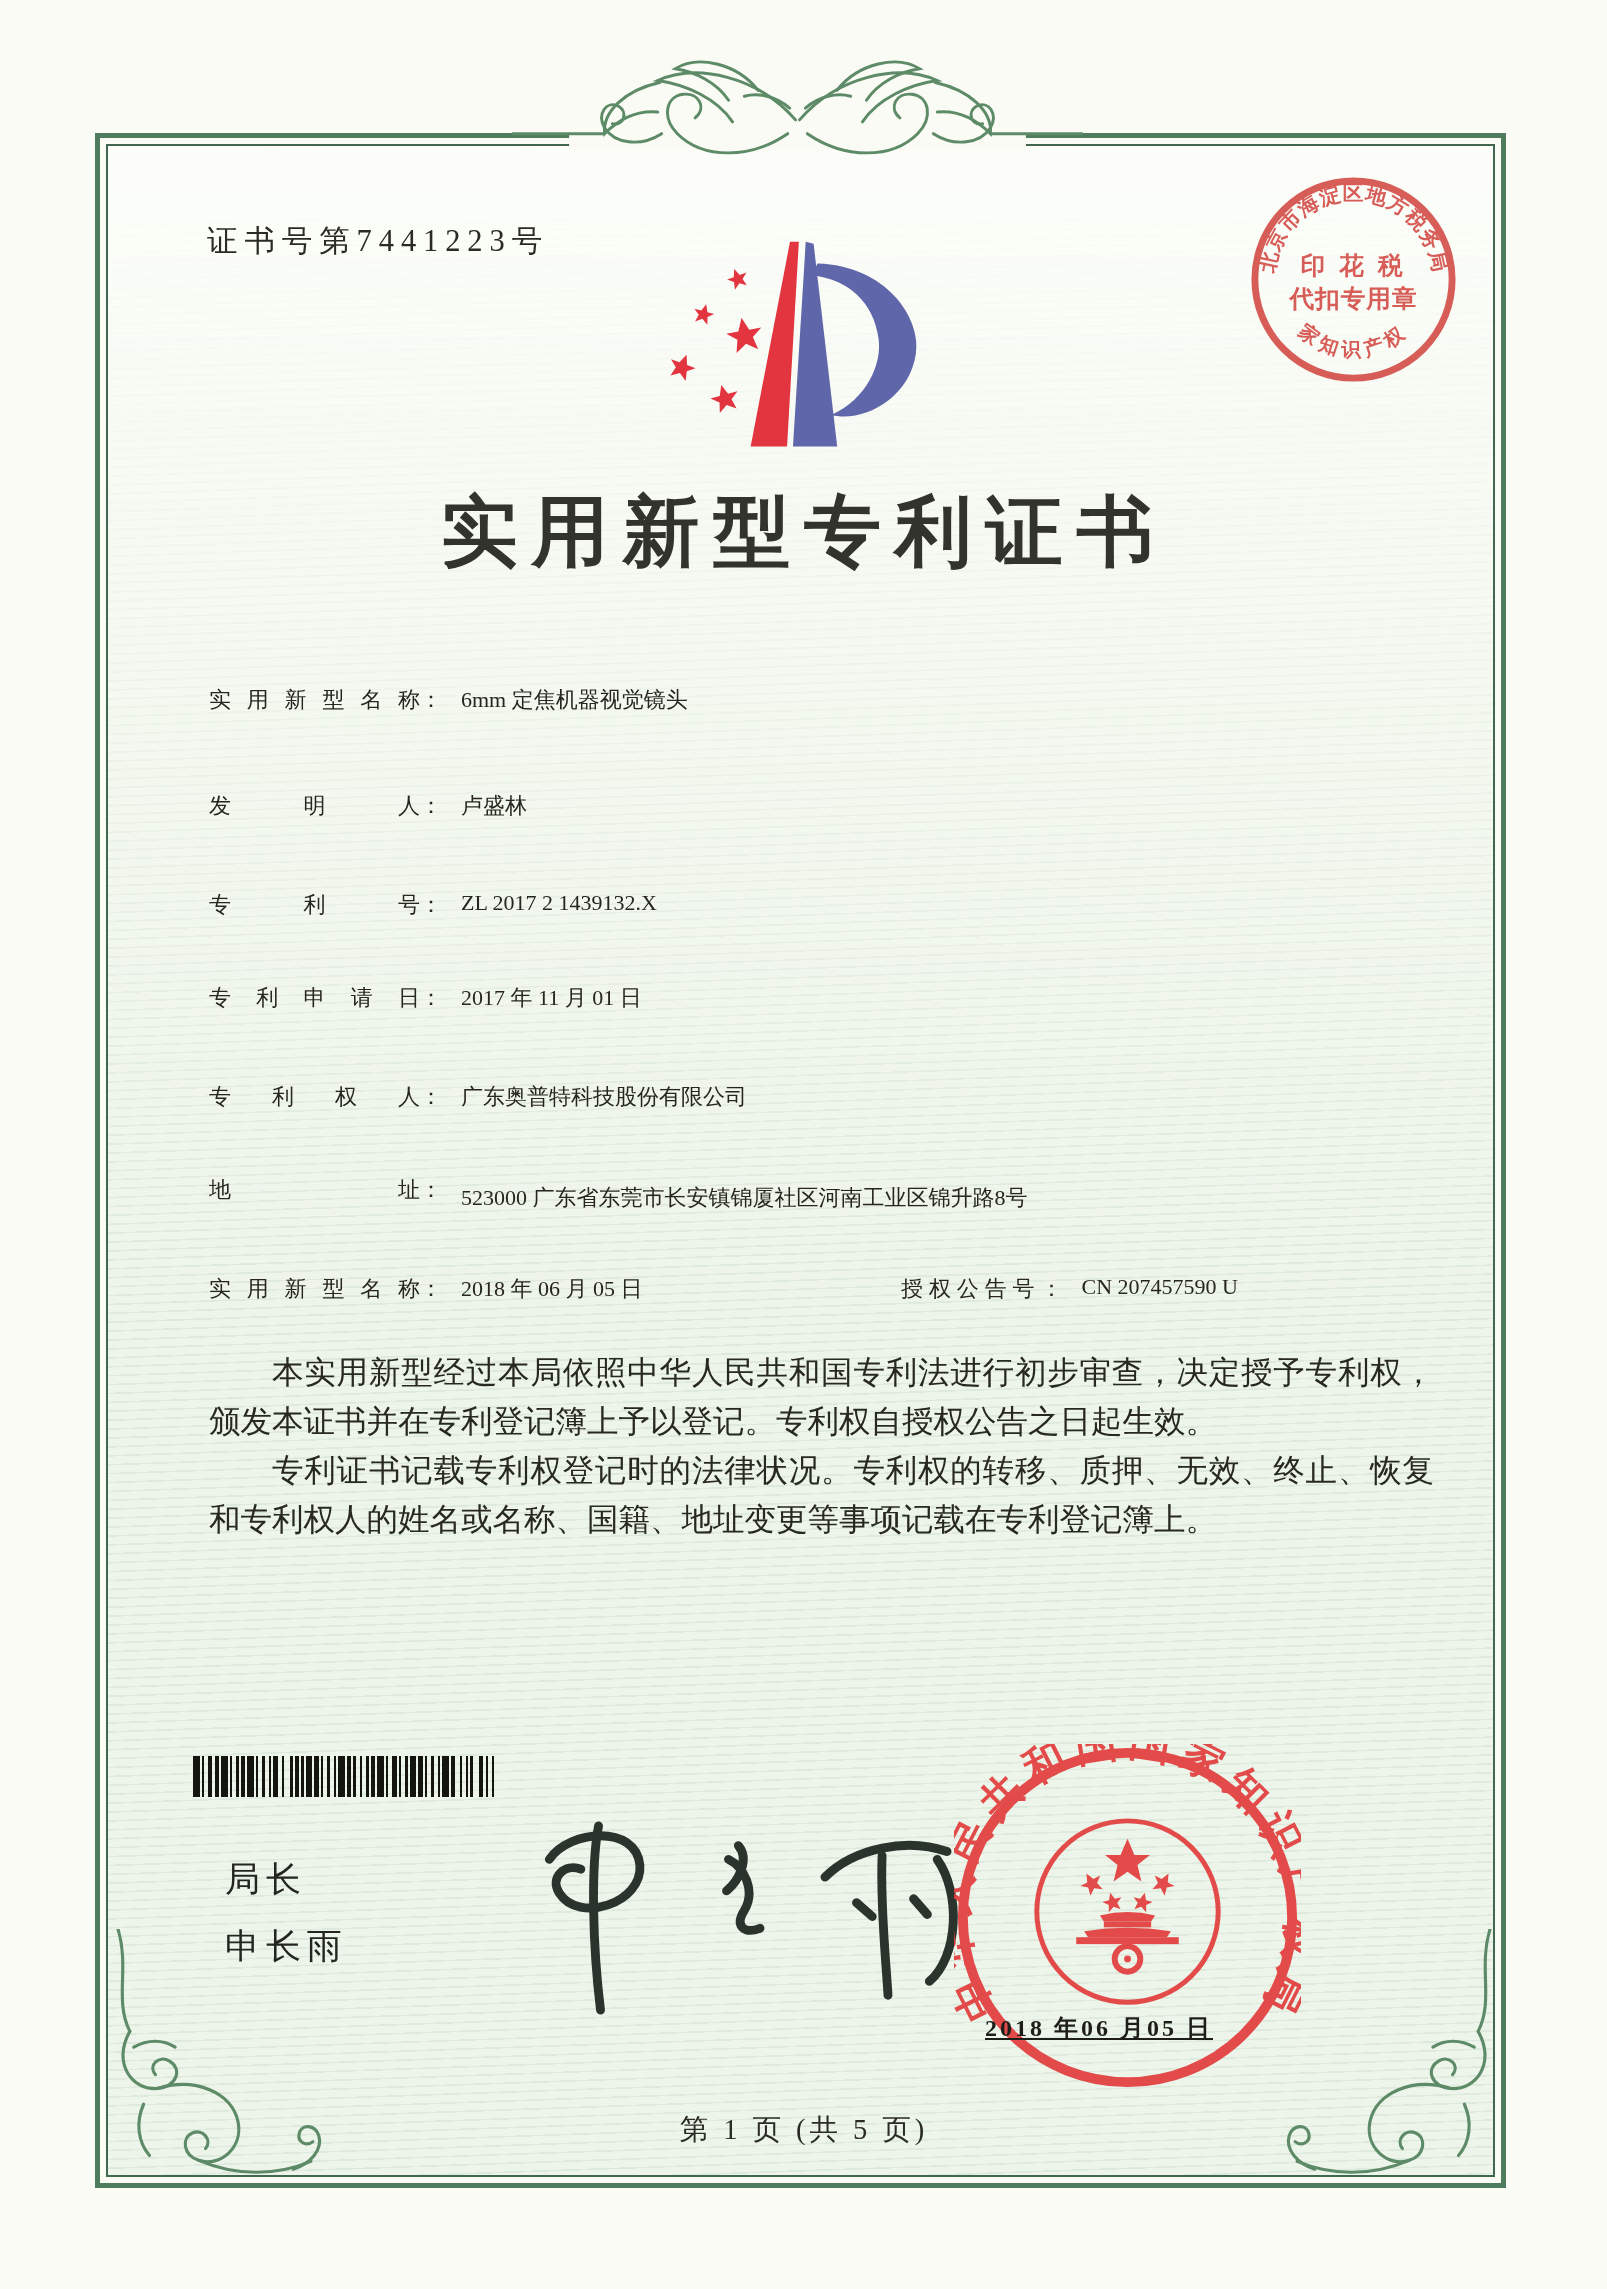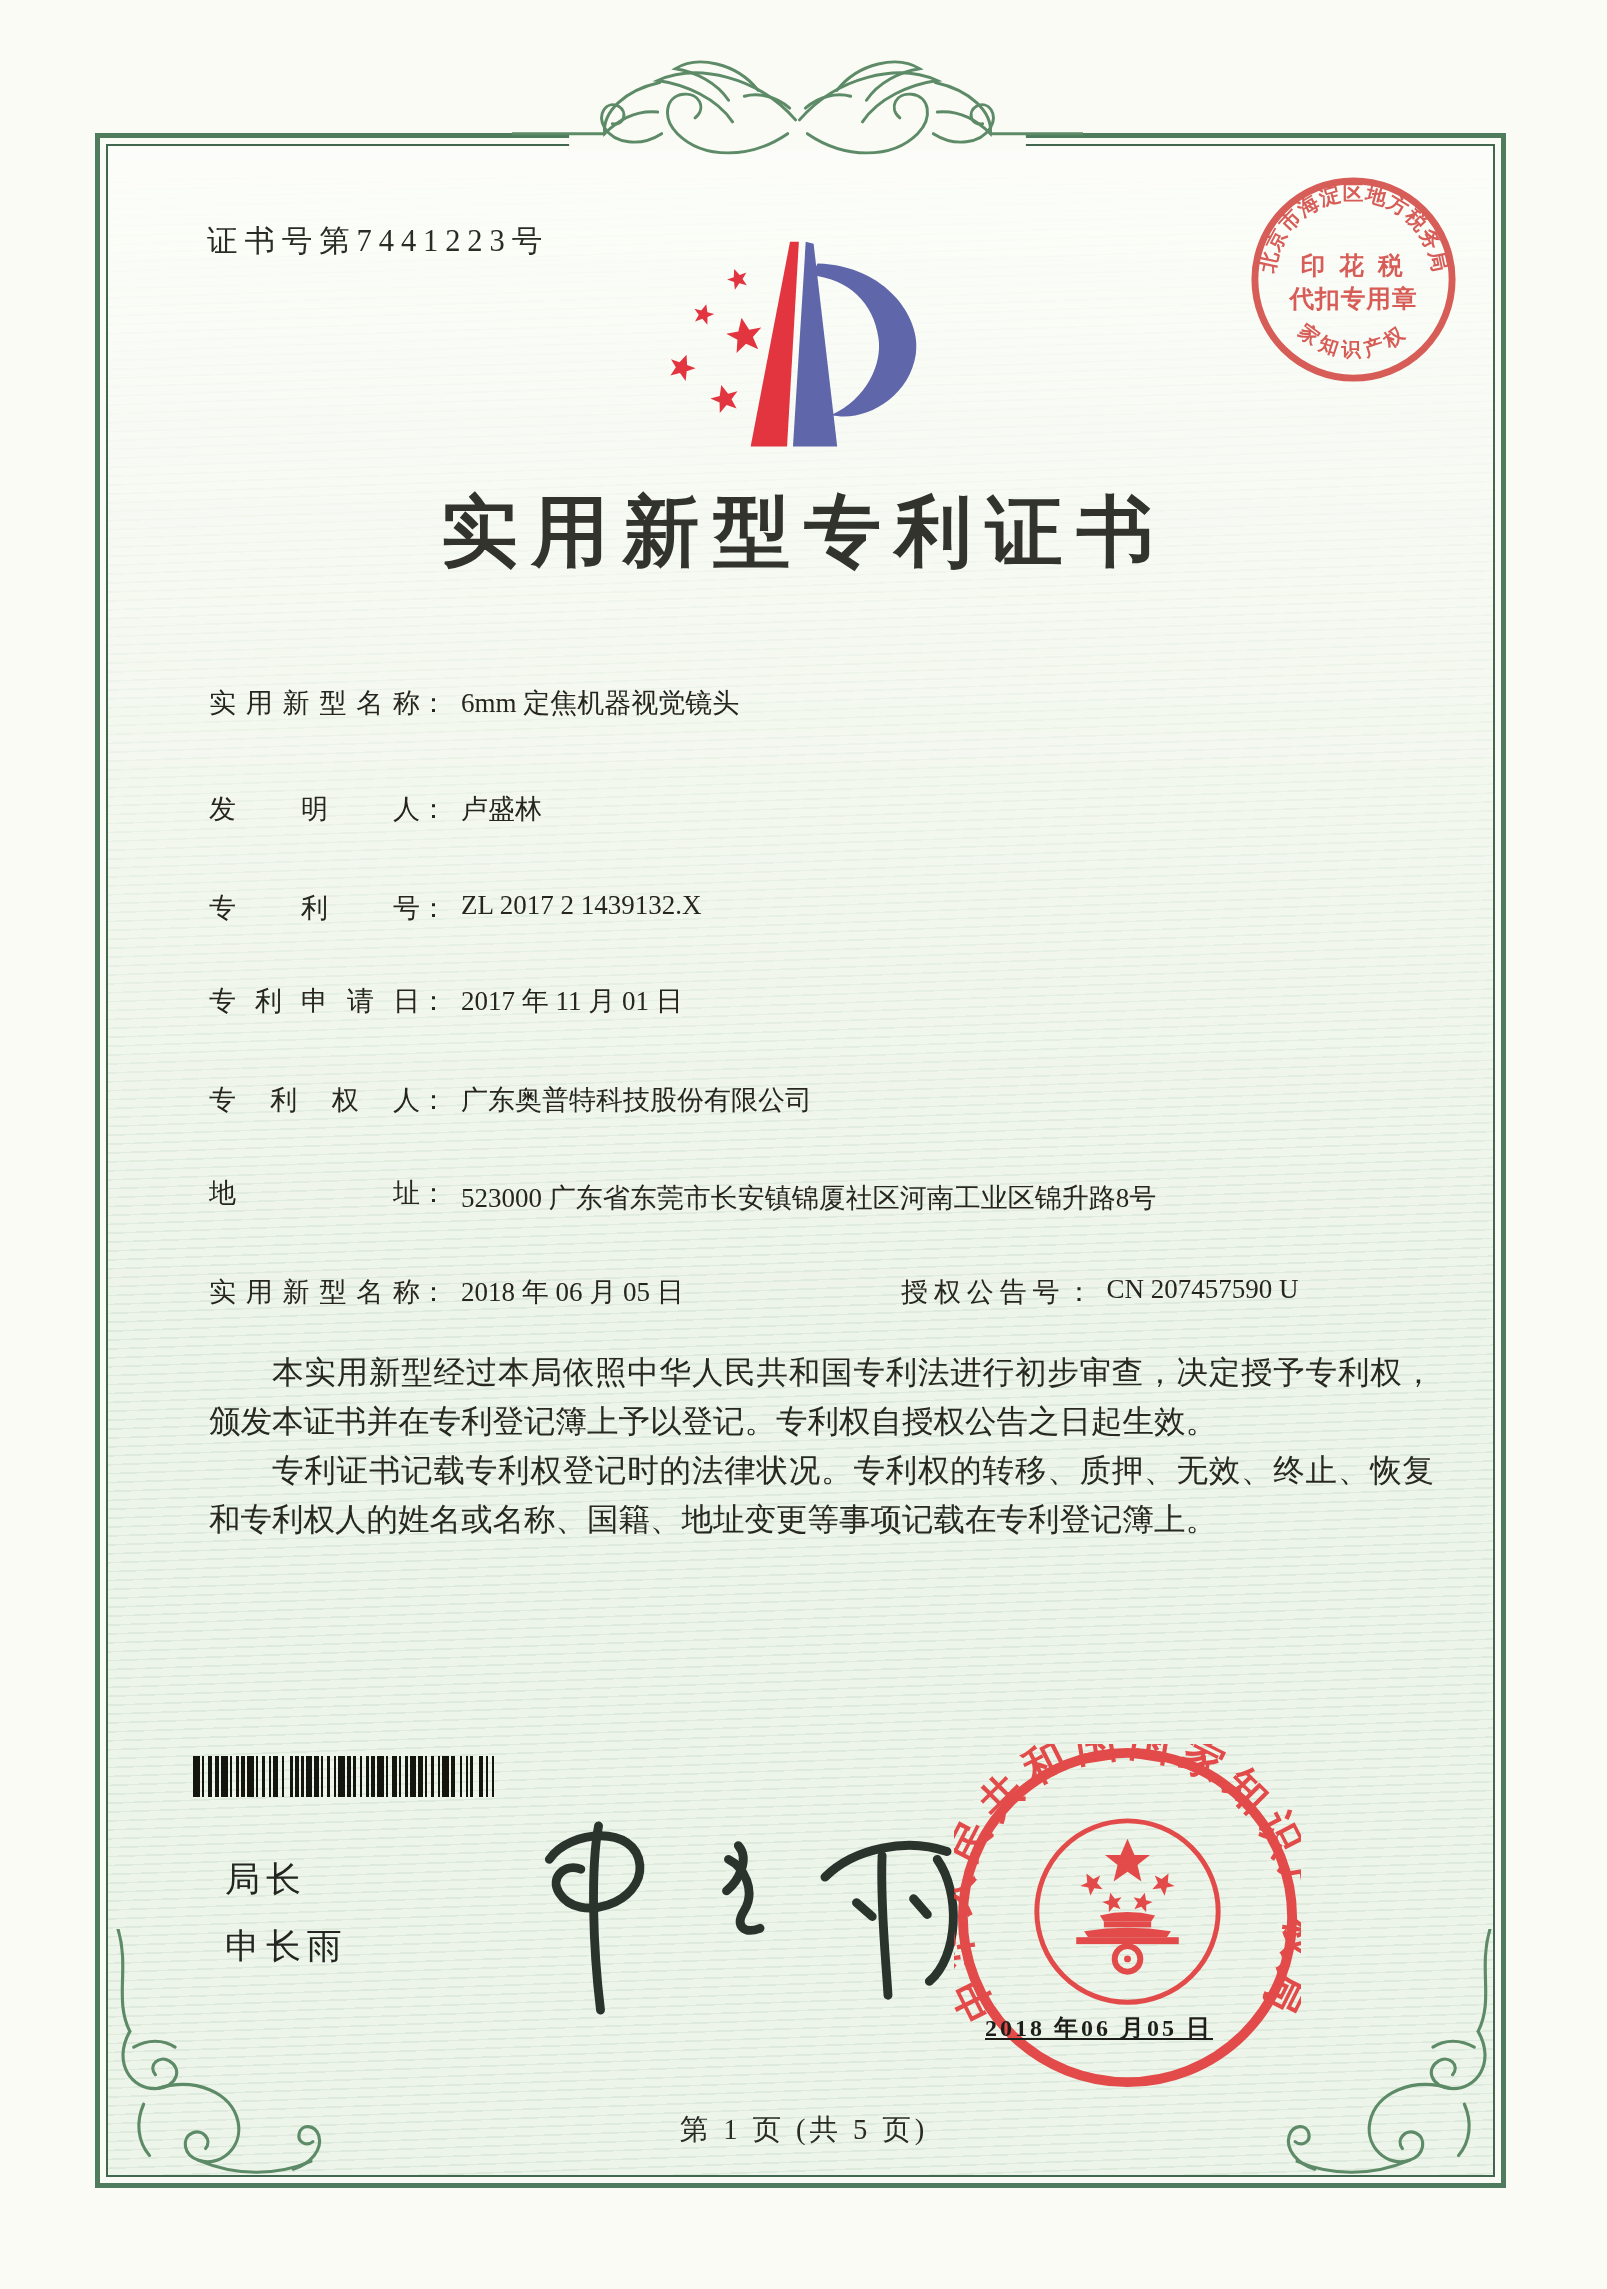--- a/index.html
+++ b/index.html
@@ -19,21 +19,21 @@
     border:2px solid #41684f;
     background:
       linear-gradient(180deg, rgba(253,254,250,0.95) 0%, rgba(250,252,246,0.55) 26%, rgba(240,247,238,0.0) 58%),
       repeating-linear-gradient(178deg, rgba(138,178,148,0.16) 0px, rgba(138,178,148,0.16) 1.6px, rgba(245,250,243,0) 1.6px, rgba(245,250,243,0) 8.9px),
       #edf4e9;
   }
   
   .cert-no{position:absolute;left:207px;top:221px;font-size:30.5px;letter-spacing:6.9px;color:#2a2b25;}
   .title{position:absolute;left:0;top:481px;width:1608px;text-align:center;
          font-size:77px;font-weight:700;letter-spacing:13.8px;color:#32332d;}
-  .frow{position:absolute;left:209px;font-size:27px;white-space:nowrap;color:#26261f;}
+  .frow{position:absolute;left:209px;font-size:22px;white-space:nowrap;color:#26261f;}
   .flabel{display:inline-block;width:211px;text-align:justify;text-align-last:justify;vertical-align:top;}
   .fcolon{display:inline-block;width:41px;vertical-align:top;}
   .fvalue{display:inline-block;vertical-align:top;}
   .frow.addr{white-space:normal;}
   .frow.addr .fvalue{width:921px;line-height:46px;}
   .grant-right{left:901px;}
   .glabel{display:inline-block;letter-spacing:5.9px;vertical-align:top;}
   .paras{position:absolute;left:209px;top:1348px;width:1225px;font-size:31.5px;line-height:49px;text-align:justify;color:#27281f;}
   .paras p{margin:0;text-indent:63px;}
   .barcode{position:absolute;left:193px;top:1756px;height:41px;display:flex;align-items:stretch;}

